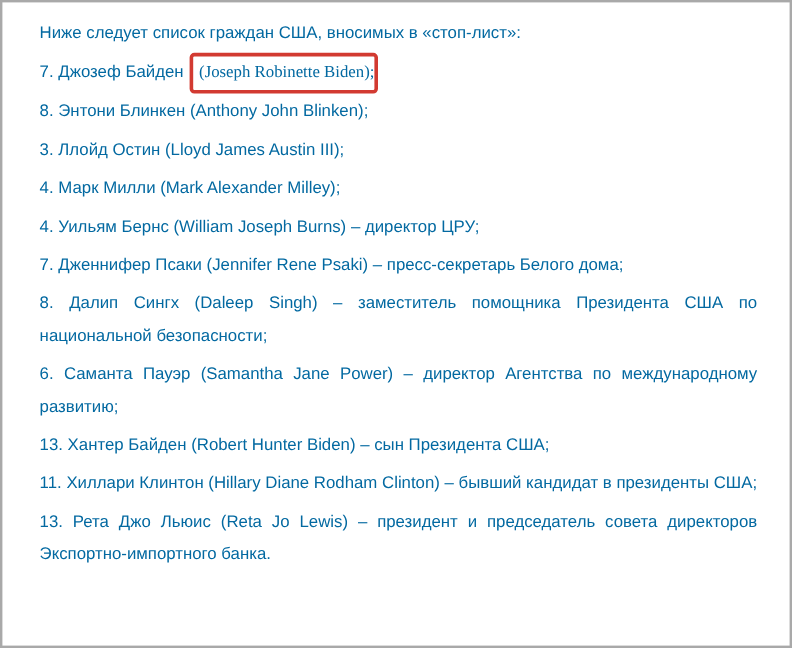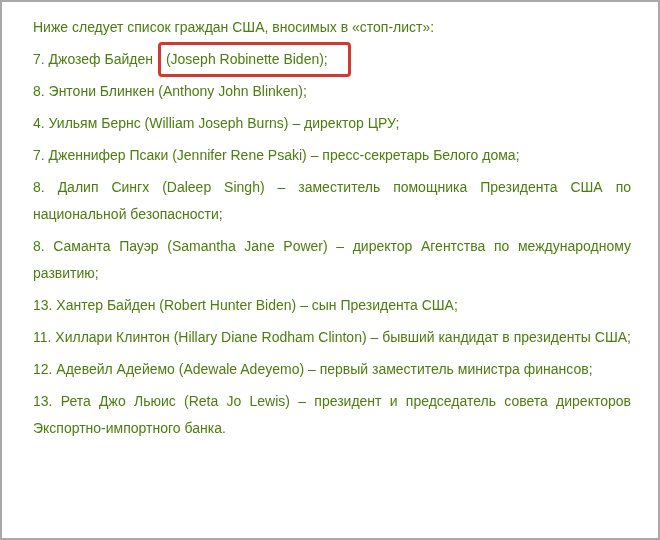--- a/index.html
+++ b/index.html
@@ -10,44 +10,46 @@
   .page {
     box-sizing: border-box;
     width: 660px;
     height: 540px;
     background: #ffffff;
     border: 2px solid #a9a9a9;
     padding: 12px 27px 0 31px;
     font-family: "Liberation Sans", "DejaVu Sans", sans-serif;
     font-size: 14px;
     line-height: 27px;
-    color: #4d7c0f;
+    color: #0369a1;
     overflow: hidden;
   }
   .para {
     margin: 0 0 5px 0;
     text-align: justify;
   }
   .highlight-box {
     border: 3px solid #d23a31;
     border-radius: 4px;
-    padding: 6px 20px 7px 5px;
+    padding: 6px 0 7px 5px;
     margin-left: 1px;
+    font-family: Liberation Serif, serif;
   }
 </style>
 </head>
 <body>
 
 <div class="page">
   <p class="para">Ниже следует список граждан США, вносимых в «стоп-лист»:</p>
   <div id="list">
       <p class="para"><span>7. Джозеф Байден </span><span class="highlight-box" style="border-color: rgb(210, 58, 49);">(Joseph Robinette Biden);</span></p>
       <p class="para">8. Энтони Блинкен (Anthony John Blinken);</p>
+      <p class="para">3. Ллойд Остин (Lloyd James Austin III);</p>
+      <p class="para">4. Марк Милли (Mark Alexander Milley);</p>
       <p class="para">4. Уильям Бернс (William Joseph Burns) – директор ЦРУ;</p>
       <p class="para">7. Дженнифер Псаки (Jennifer Rene Psaki) – пресс-секретарь Белого дома;</p>
       <p class="para">8. Далип Сингх (Daleep Singh) – заместитель помощника Президента США по национальной безопасности;</p>
-      <p class="para">8. Саманта Пауэр (Samantha Jane Power) – директор Агентства по международному развитию;</p>
+      <p class="para">6. Саманта Пауэр (Samantha Jane Power) – директор Агентства по международному развитию;</p>
       <p class="para">13. Хантер Байден (Robert Hunter Biden) – сын Президента США;</p>
       <p class="para">11. Хиллари Клинтон (Hillary Diane Rodham Clinton) – бывший кандидат в президенты США;</p>
-      <p class="para">12. Адевейл Адейемо (Adewale Adeyemo) – первый заместитель министра финансов;</p>
       <p class="para">13. Рета Джо Льюис (Reta Jo Lewis) – президент и председатель совета директоров Экспортно-импортного банка.</p>
     </div>
 </div>
 
 </body></html>

